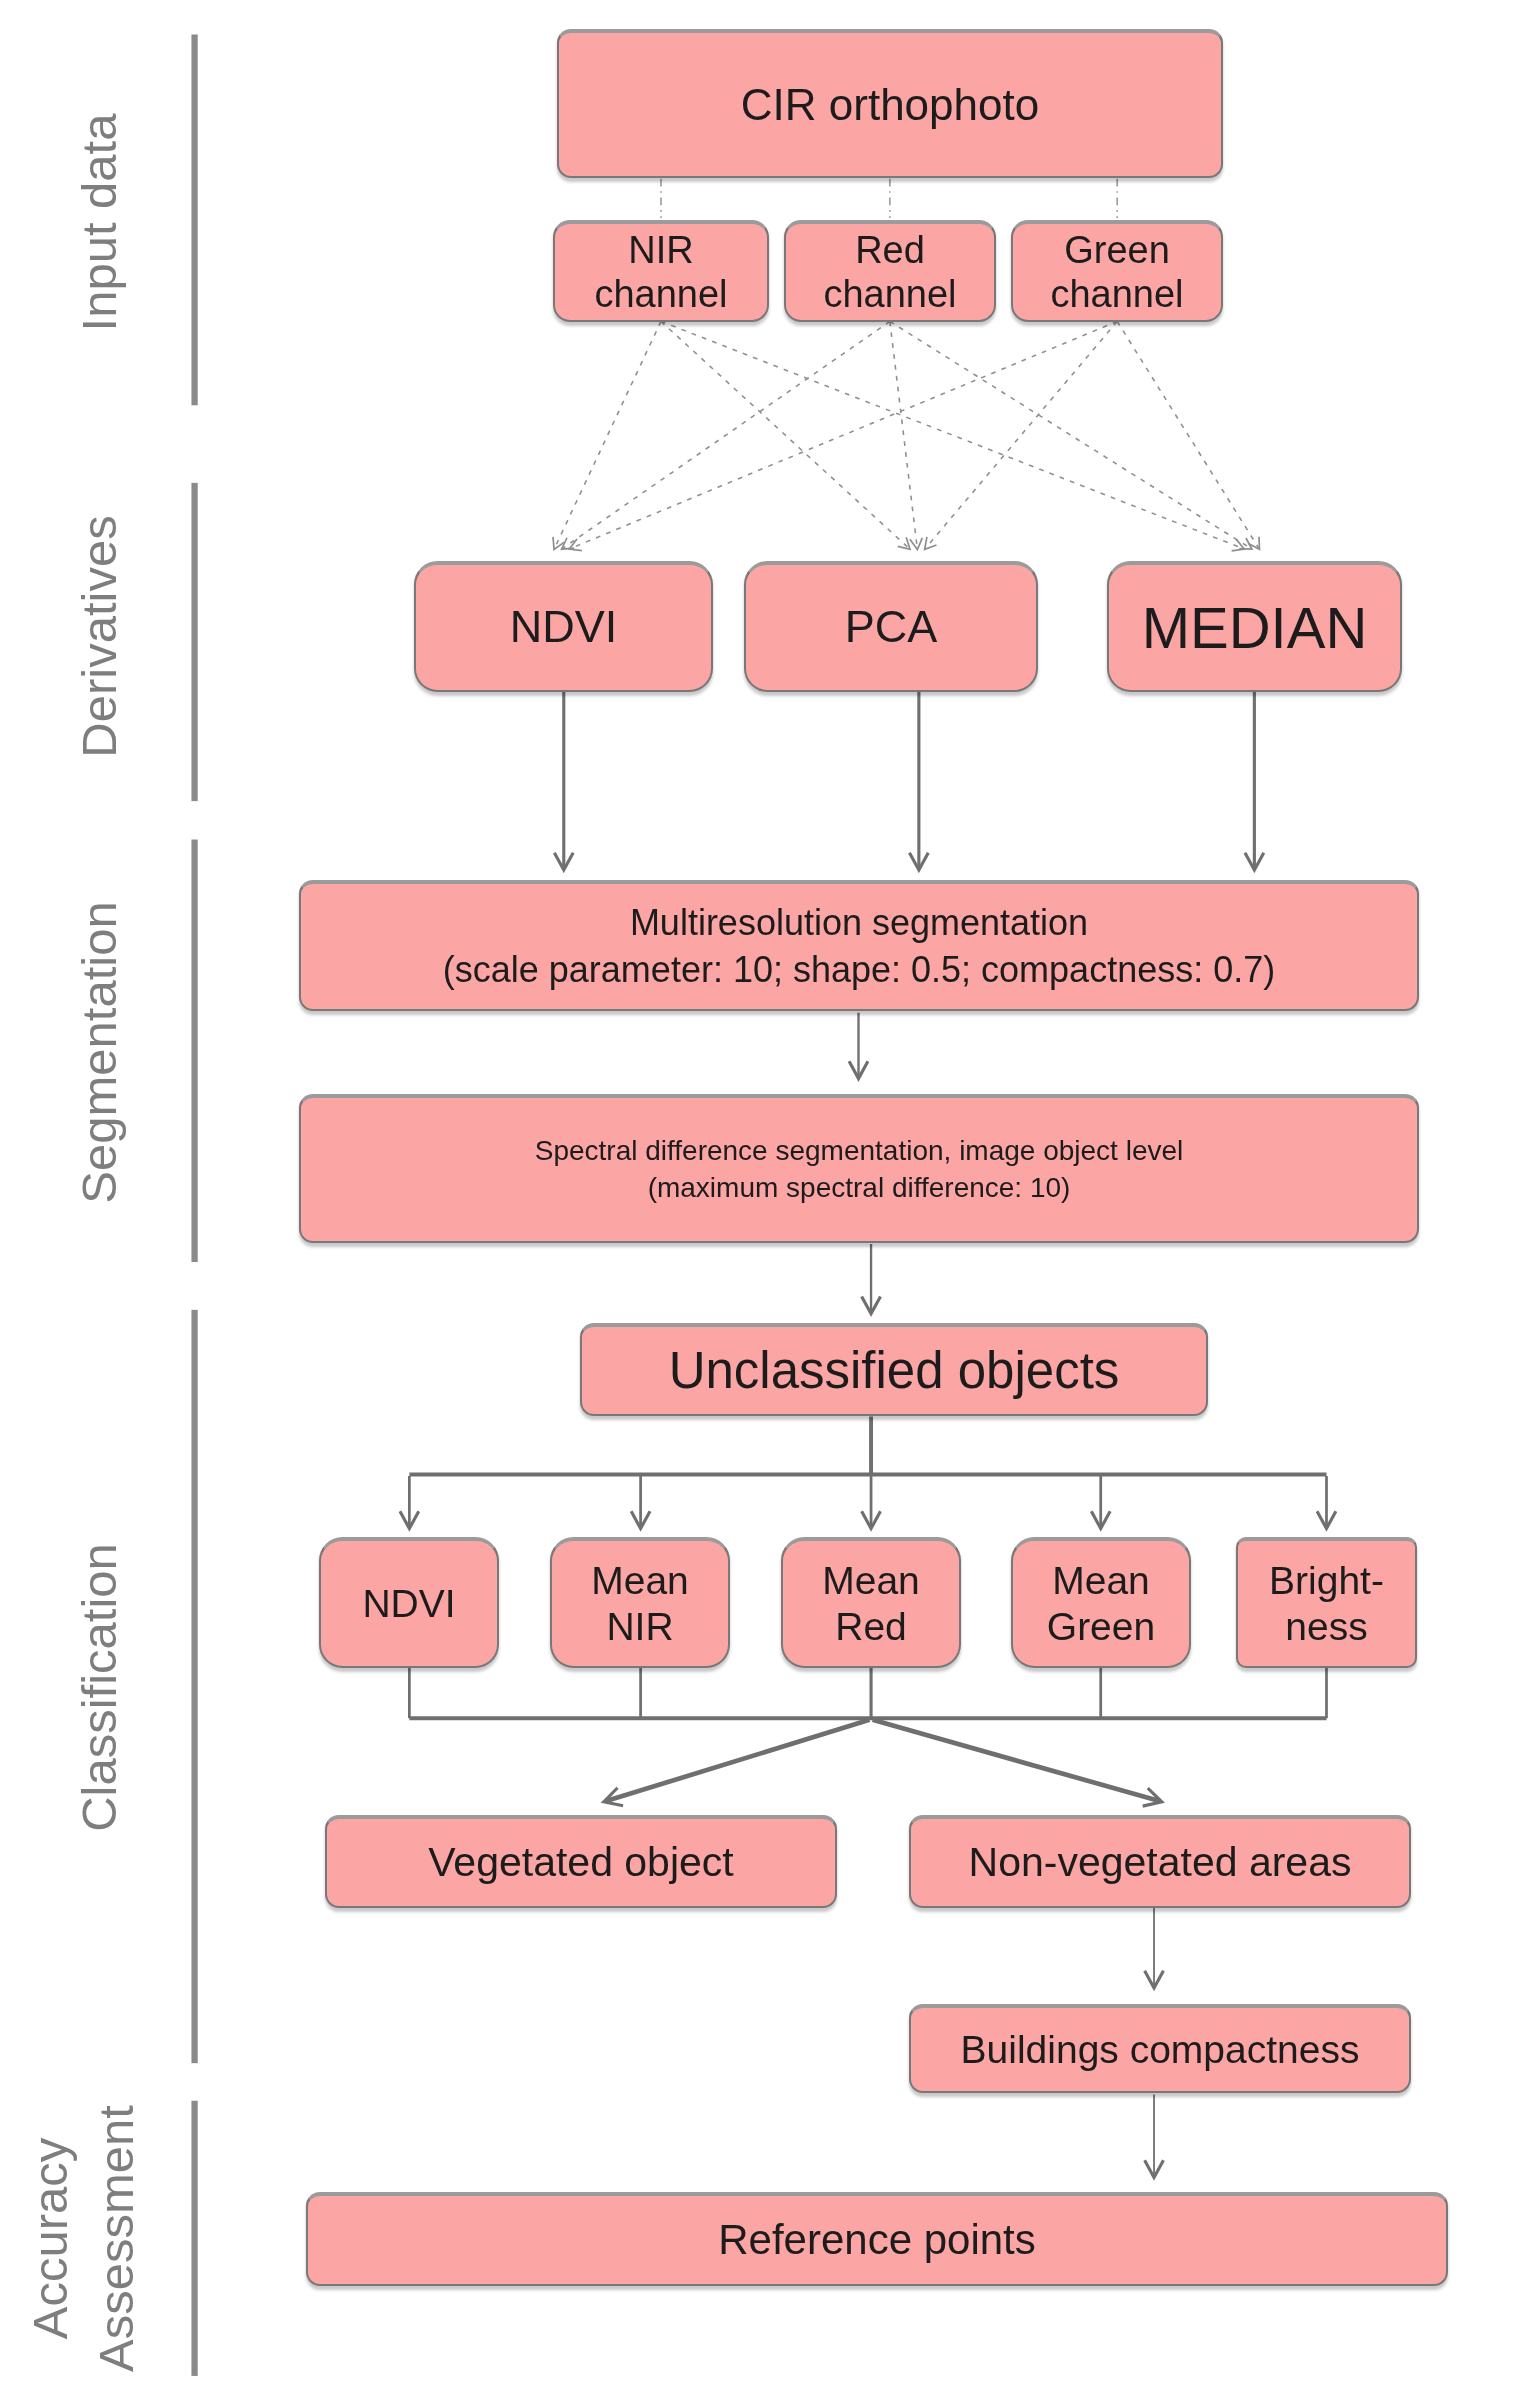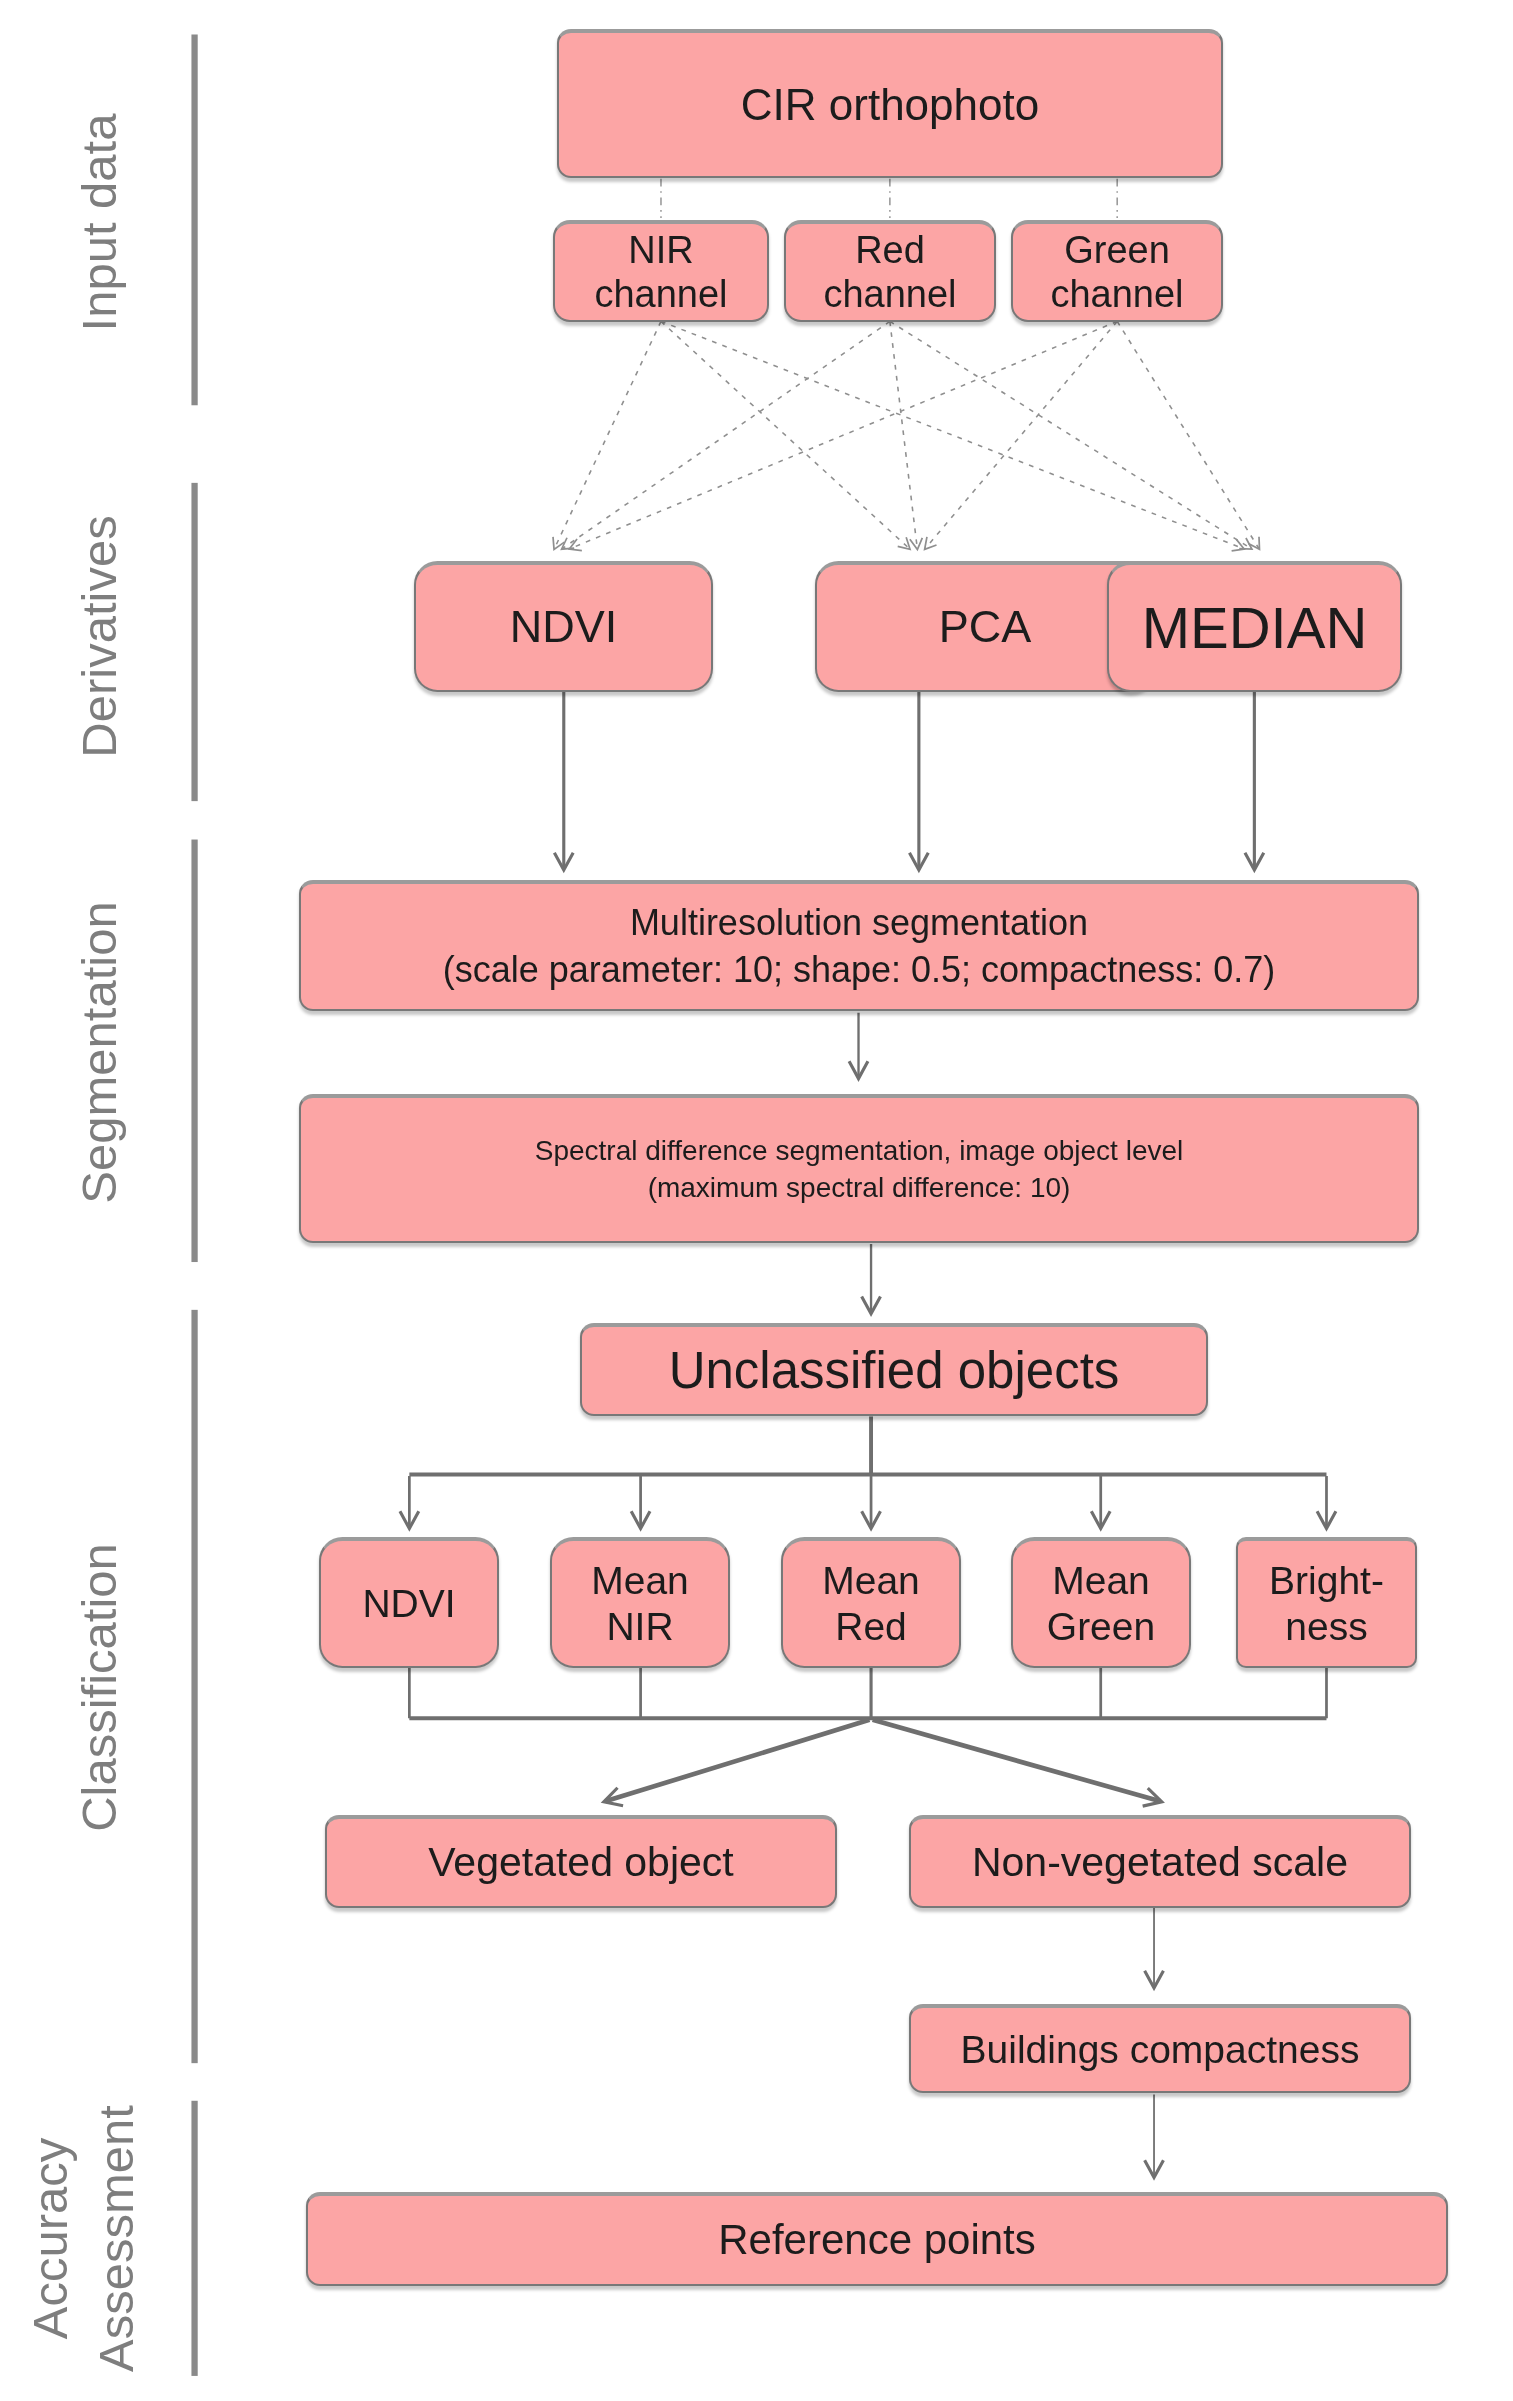--- a/index.html
+++ b/index.html
@@ -109,40 +109,40 @@
 
   <div class="node" style="left:557px;top:29px;width:666px;height:149px;font-size:44px;">CIR orthophoto</div>
   <div class="node" style="left:553px;top:220px;width:216px;height:102px;font-size:38px;border-radius:17px;">NIR
 channel</div>
   <div class="node" style="left:784px;top:220px;width:212px;height:102px;font-size:38px;border-radius:17px;">Red
 channel</div>
   <div class="node" style="left:1011px;top:220px;width:212px;height:102px;font-size:38px;border-radius:17px;">Green
 channel</div>
 
   <div class="node round-lg" style="left:414px;top:561px;width:299px;height:131px;font-size:45px;">NDVI</div>
-  <div class="node round-lg" style="left:815px;top:561px;width:340px;height:131px;font-size:45px;">PCA</div>
+  <div class="node round-lg" style="left:744px;top:561px;width:294px;height:131px;font-size:45px;">PCA</div>
   <div class="node round-lg" style="left:1107px;top:561px;width:295px;height:131px;font-size:58px;">MEDIAN</div>
 
   <div class="node" style="left:299px;top:880px;width:1120px;height:131px;font-size:36px;line-height:1.3;">Multiresolution segmentation
 (scale parameter: 10; shape: 0.5; compactness: 0.7)</div>
   <div class="node" style="left:299px;top:1094px;width:1120px;height:149px;font-size:28px;line-height:1.3;">Spectral difference segmentation, image object level
 (maximum spectral difference: 10)</div>
 
   <div class="node" style="left:580px;top:1323px;width:628px;height:93px;font-size:51px;">Unclassified objects</div>
 
   <div class="node round-lg" style="left:319px;top:1537px;width:180px;height:131px;font-size:39px;">NDVI</div>
   <div class="node round-lg" style="left:550px;top:1537px;width:180px;height:131px;font-size:39px;">Mean
 NIR</div>
   <div class="node round-lg" style="left:781px;top:1537px;width:180px;height:131px;font-size:39px;">Mean
 Red</div>
   <div class="node round-lg" style="left:1011px;top:1537px;width:180px;height:131px;font-size:39px;">Mean
 Green</div>
   <div class="node round-lg" style="left:1236px;top:1537px;width:181px;height:131px;font-size:39px;border-radius:10px;">Bright-
 ness</div>
 
   <div class="node" style="left:325px;top:1815px;width:512px;height:93px;font-size:41px;">Vegetated object</div>
-  <div class="node" style="left:909px;top:1815px;width:502px;height:93px;font-size:41px;">Non-vegetated scale</div>
+  <div class="node" style="left:909px;top:1815px;width:502px;height:93px;font-size:41px;">Non-vegetated areas</div>
   <div class="node" style="left:909px;top:2004px;width:502px;height:89px;font-size:39px;">Buildings compactness</div>
 
   <div class="node" style="left:306px;top:2192px;width:1142px;height:94px;font-size:42px;">Reference points</div>
 
 </div>
 
 
 </body></html>

